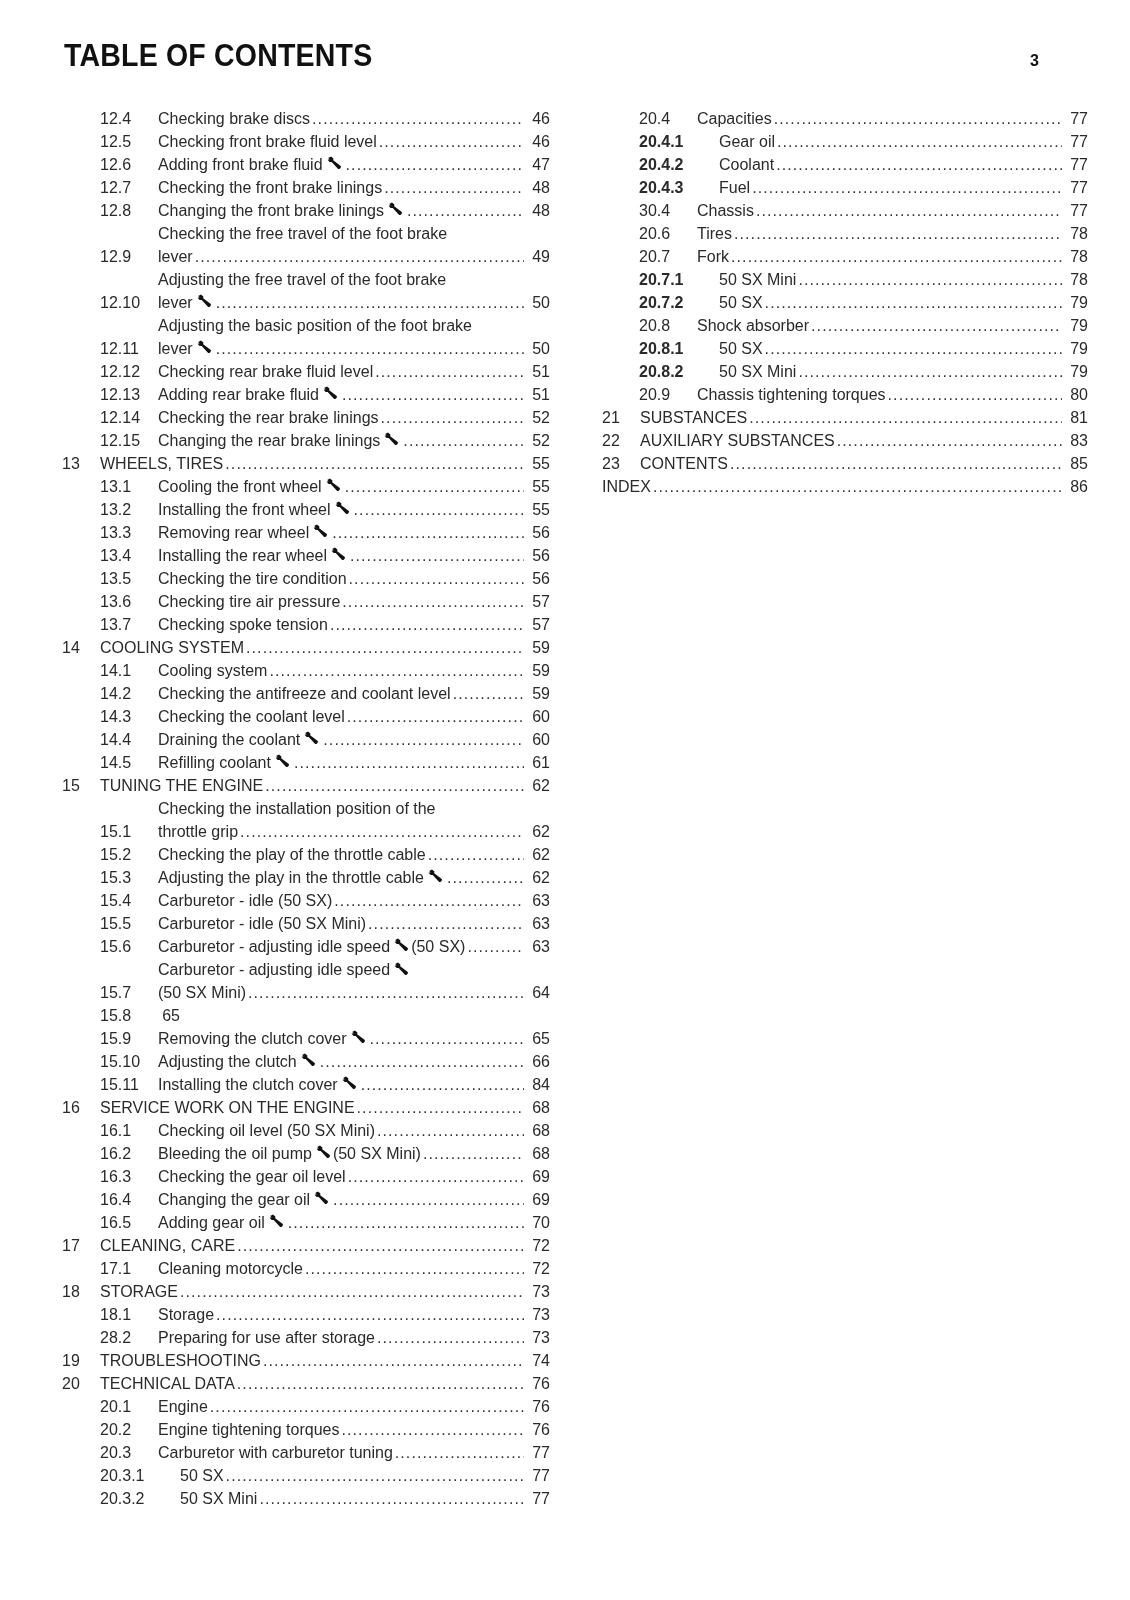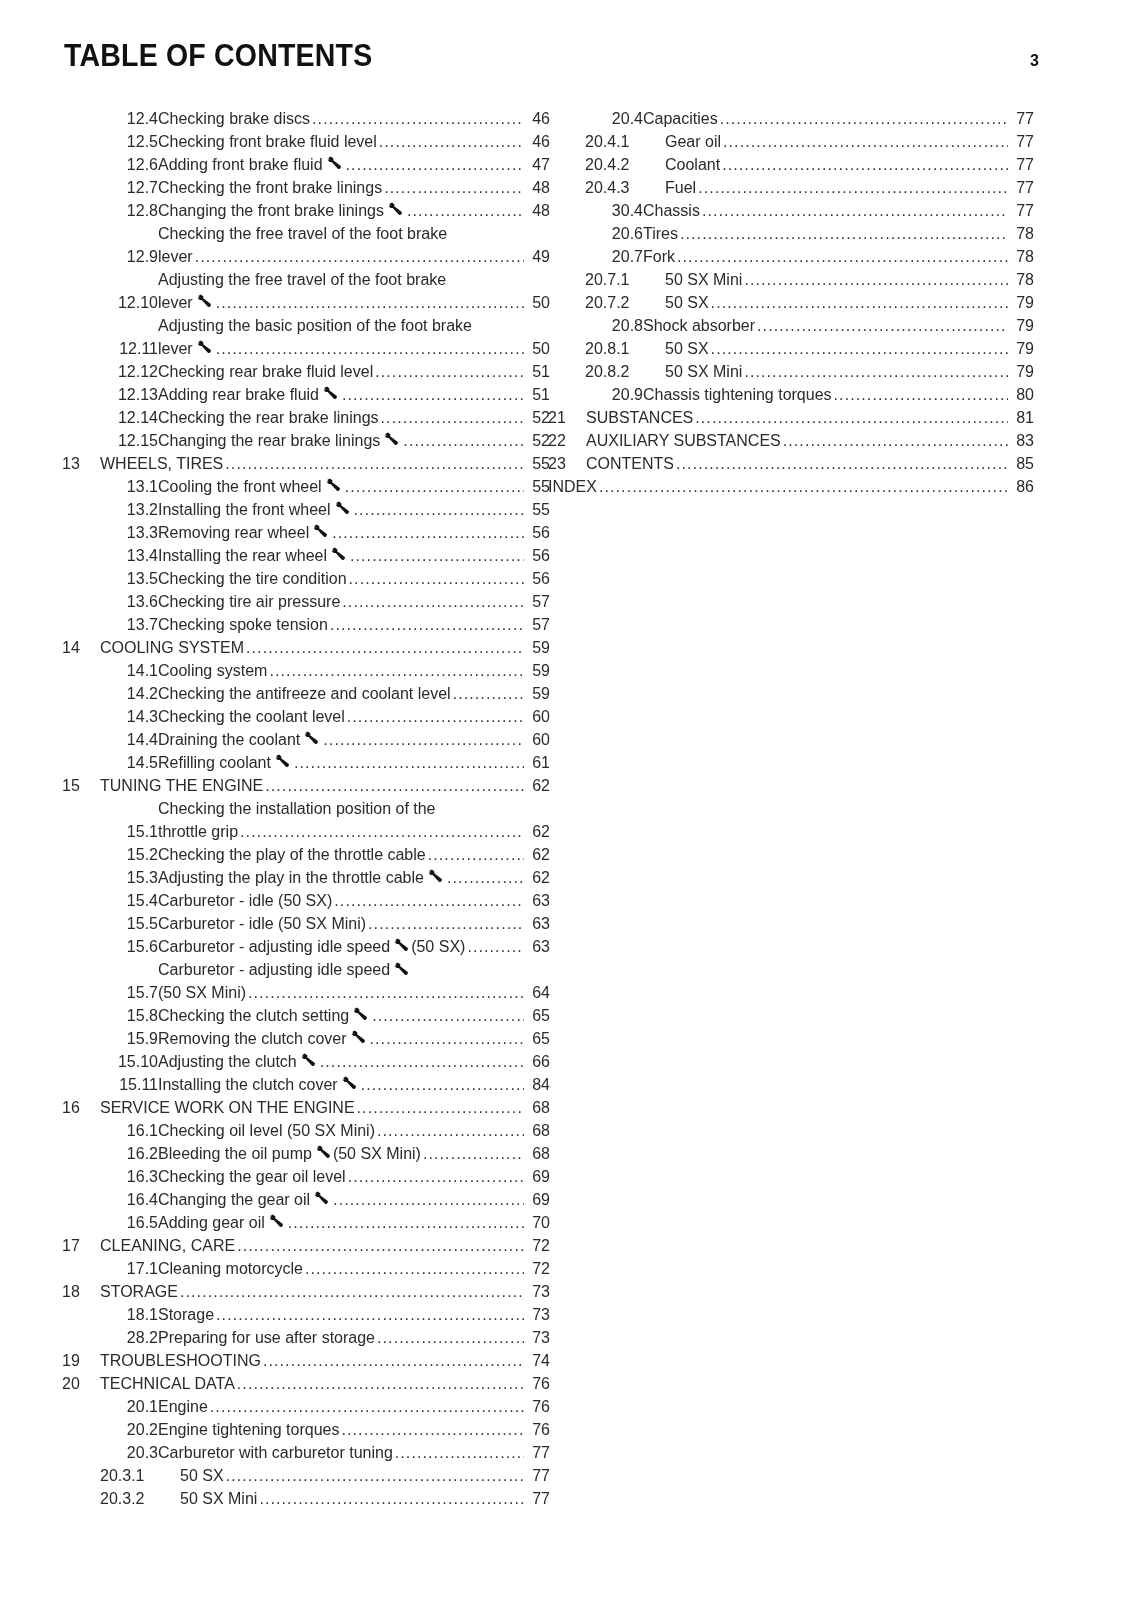--- a/index.html
+++ b/index.html
@@ -13,21 +13,21 @@
     font-family: "Liberation Sans", sans-serif;
     font-weight: bold; font-size: 31px; letter-spacing: 0.2px;
     color: #111; transform: scaleX(0.92); transform-origin: left top;
   }
   .page-number {
     position: absolute; left: 1030px; top: 52px;
     font-weight: bold; font-size: 16px; color: #111;
   }
   .col { position: absolute; top: 107px; }
   .col-left { left: 62px; width: 488px; }
-  .col-right { left: 548px; width: 486px; }
+  .col-right { left: 602px; width: 486px; }
   .entry {
     position: relative; font-size: 16px; line-height: 23px;
     display: flex; align-items: flex-end; cursor: pointer;
   }
   .entry .num { flex: 0 0 auto; white-space: nowrap; }
   .entry .body { flex: 1 1 auto; display: flex; flex-direction: column; min-width: 0; }
   .entry .line1 { white-space: nowrap; }
   .entry .lastline { display: flex; align-items: baseline; white-space: nowrap; }
   .entry .lastline .txt { flex: 0 0 auto; }
   .entry .lastline .dots {
@@ -35,25 +35,25 @@
     letter-spacing: 1.1px; color: #333;
   }
   .entry .lastline .dots::before {
     content: "....................................................................................................................................................";
   }
   .entry .page { flex: 0 0 auto; width: 22px; text-align: right; }
   .wrench { display: inline-block; width: 15px; height: 14px; vertical-align: -1px; margin: 0 2px 0 4px; }
   .wrench svg { width: 15px; height: 14px; display: block; }
   
   .lvl1 .num { width: 38px; }
-  .lvl2 .num { width: 58px; padding-left: 38px; text-align: right; }
+  .lvl2 .num { width: 58px; padding-left: 38px; }
   .lvl3 .num { width: 80px; padding-left: 38px; }
   .col-right .lvl1 .num { width: 38px; }
   .col-right .lvl2 .num { width: 58px; padding-left: 37px; }
-  .col-right .lvl3 .num { width: 80px; padding-left: 37px; }
+  .col-right .lvl3 .num { width: 80px; padding-left: 37px; font-weight: bold; }
   .lvl0 .num { width: 0; }
 </style>
 </head>
 <body>
 
 <div class="page-title">TABLE OF CONTENTS</div>
 <div class="page-number">3</div>
 
 <div class="col col-left" id="col-left">
     <div class="entry lvl2">
@@ -469,31 +469,20 @@
             </svg></span></span>
         <span class="lastline">
           <span class="txt">(50 SX Mini)</span>
           <span class="dots"></span>
         </span>
       </span>
     <span class="page">64</span>
   </div>
     <div class="entry lvl2">
     <span class="num">15.8</span>
-    <span class="body">
-        <span class="lastline">
-          <span class="txt">Checking the clutch setting</span>
-          <span class="wrench">
-            <svg viewBox="0 0 16 15">
-              <path d="M1.2 2.2 L4.2 0.6 L6.8 2.6 L6.6 4.6 L14.4 10.4 Q15.6 11.6 14.4 12.8 L13.6 13.6 Q12.4 14.6 11.4 13.4 L5.0 6.4 L2.8 6.4 L0.6 4.0 L2.8 3.6 Z" fill="#111"></path>
-            </svg>
-          </span>
-          <span class="dots"></span>
-        </span>
-      </span>
     <span class="page">65</span>
   </div>
     <div class="entry lvl2">
     <span class="num">15.9</span>
     <span class="body">
         <span class="lastline">
           <span class="txt">Removing the clutch cover</span>
           <span class="wrench">
             <svg viewBox="0 0 16 15">
               <path d="M1.2 2.2 L4.2 0.6 L6.8 2.6 L6.6 4.6 L14.4 10.4 Q15.6 11.6 14.4 12.8 L13.6 13.6 Q12.4 14.6 11.4 13.4 L5.0 6.4 L2.8 6.4 L0.6 4.0 L2.8 3.6 Z" fill="#111"></path>

